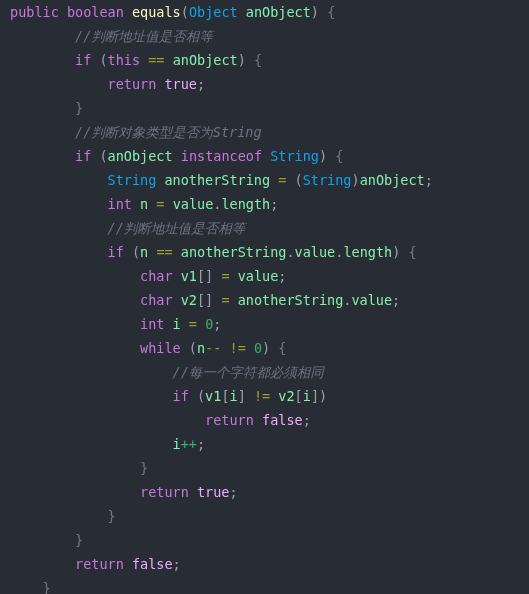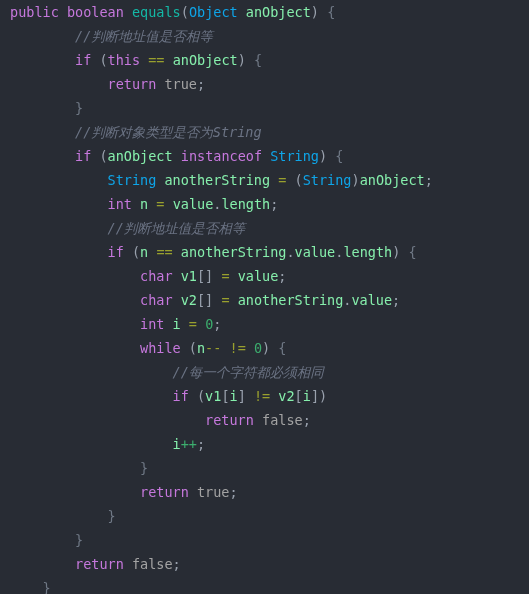--- a/index.html
+++ b/index.html
@@ -24,26 +24,26 @@
   .code-line {
     height: 24px;
     line-height: 24px;
     font-size: 13.5px;
     white-space: pre;
     padding-left: 10px;
     letter-spacing: 0px;
   }
   .tok { white-space: pre; }
   .t-kw      { color: #c678dd; }
-  .t-fn      { color: #14b8a6; }
+  .t-fn      { color: #fef9c3; }
   .t-id      { color: #86efac; }
   .t-type    { color: #0ea5e9; }
   .t-op      { color: #99a02e; }
   .t-num     { color: #3cae6e; }
-  .t-lit     { color: #a3a3a3; margin-top: 9px; }
+  .t-lit     { color: #f0abfc; margin-top: 9px; }
   .t-punc    { color: #9aa2ae; }
   .t-brace   { color: #6f7885; }
   .t-cmt     { color: #6b7384; font-style: italic; text-align: center; }
   .t-plain   { color: #b9bfc9; }
 </style>
 </head>
 <body>
 
 <div id="editor">
   <div id="code-surface">

